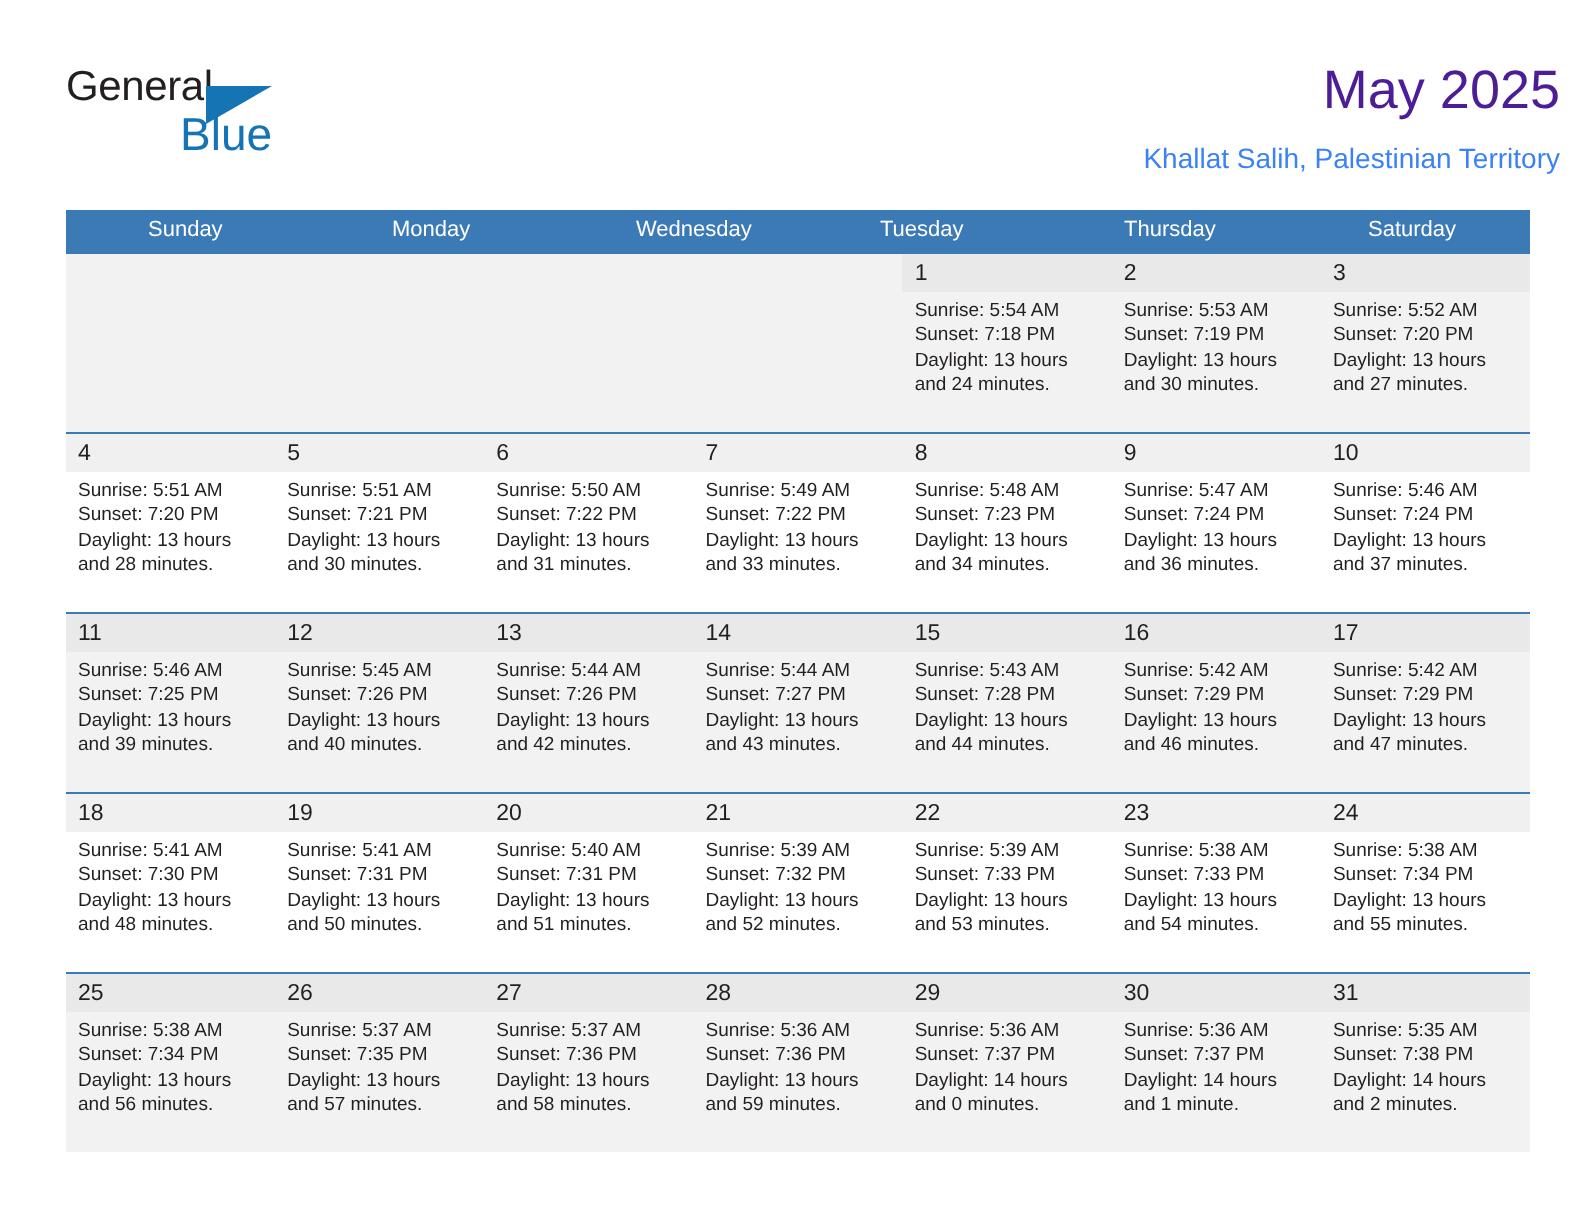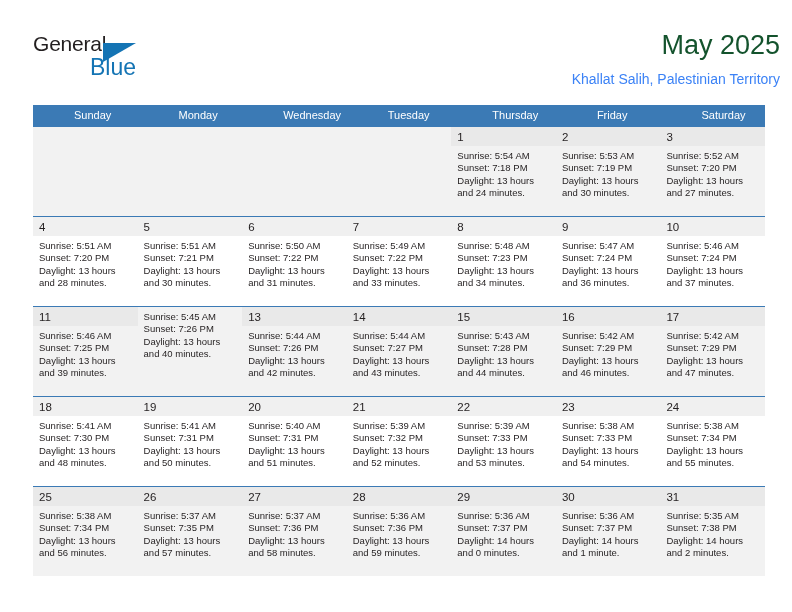--- a/index.html
+++ b/index.html
@@ -63,21 +63,21 @@
     font-family: "Liberation Sans", sans-serif;
   }
   .titles {
     position: absolute;
     right: 0;
     top: 0;
     text-align: right;
   }
   .cal-title {
     font-size: 27px;
-    color: #14532d;
+    color: #4c1d95;
     line-height: 34px;
     white-space: nowrap;
   }
   .cal-sub {
     font-size: 14px;
     color: #3b82f6;
     line-height: 22px;
     margin-top: 6px;
     white-space: nowrap;
   }
@@ -164,21 +164,20 @@
 
   </div>
 
   <div class="cal">
     <div class="weekdays">
         <div class="weekday">Sunday</div>
         <div class="weekday">Monday</div>
         <div class="weekday">Wednesday</div>
         <div class="weekday">Tuesday</div>
         <div class="weekday">Thursday</div>
-        <div class="weekday">Friday</div>
         <div class="weekday">Saturday</div>
       </div>
     <div id="weeks-container">
         <div class="week shaded">
           <div class="day empty">
             <div class="day-num"></div>
             <div class="day-lines"></div>
           </div>
           <div class="day empty">
             <div class="day-num"></div>
@@ -289,20 +288,21 @@
           <div class="day">
             <div class="day-num">11</div>
             <div class="day-lines">
               <div class="day-line">Sunrise: 5:46 AM</div>
               <div class="day-line">Sunset: 7:25 PM</div>
               <div class="day-line">Daylight: 13 hours</div>
               <div class="day-line">and 39 minutes.</div>
             </div>
           </div>
           <div class="day">
+            <div class="day-num">12</div>
             <div class="day-lines">
               <div class="day-line">Sunrise: 5:45 AM</div>
               <div class="day-line">Sunset: 7:26 PM</div>
               <div class="day-line">Daylight: 13 hours</div>
               <div class="day-line">and 40 minutes.</div>
             </div>
           </div>
           <div class="day">
             <div class="day-num">13</div>
             <div class="day-lines">

